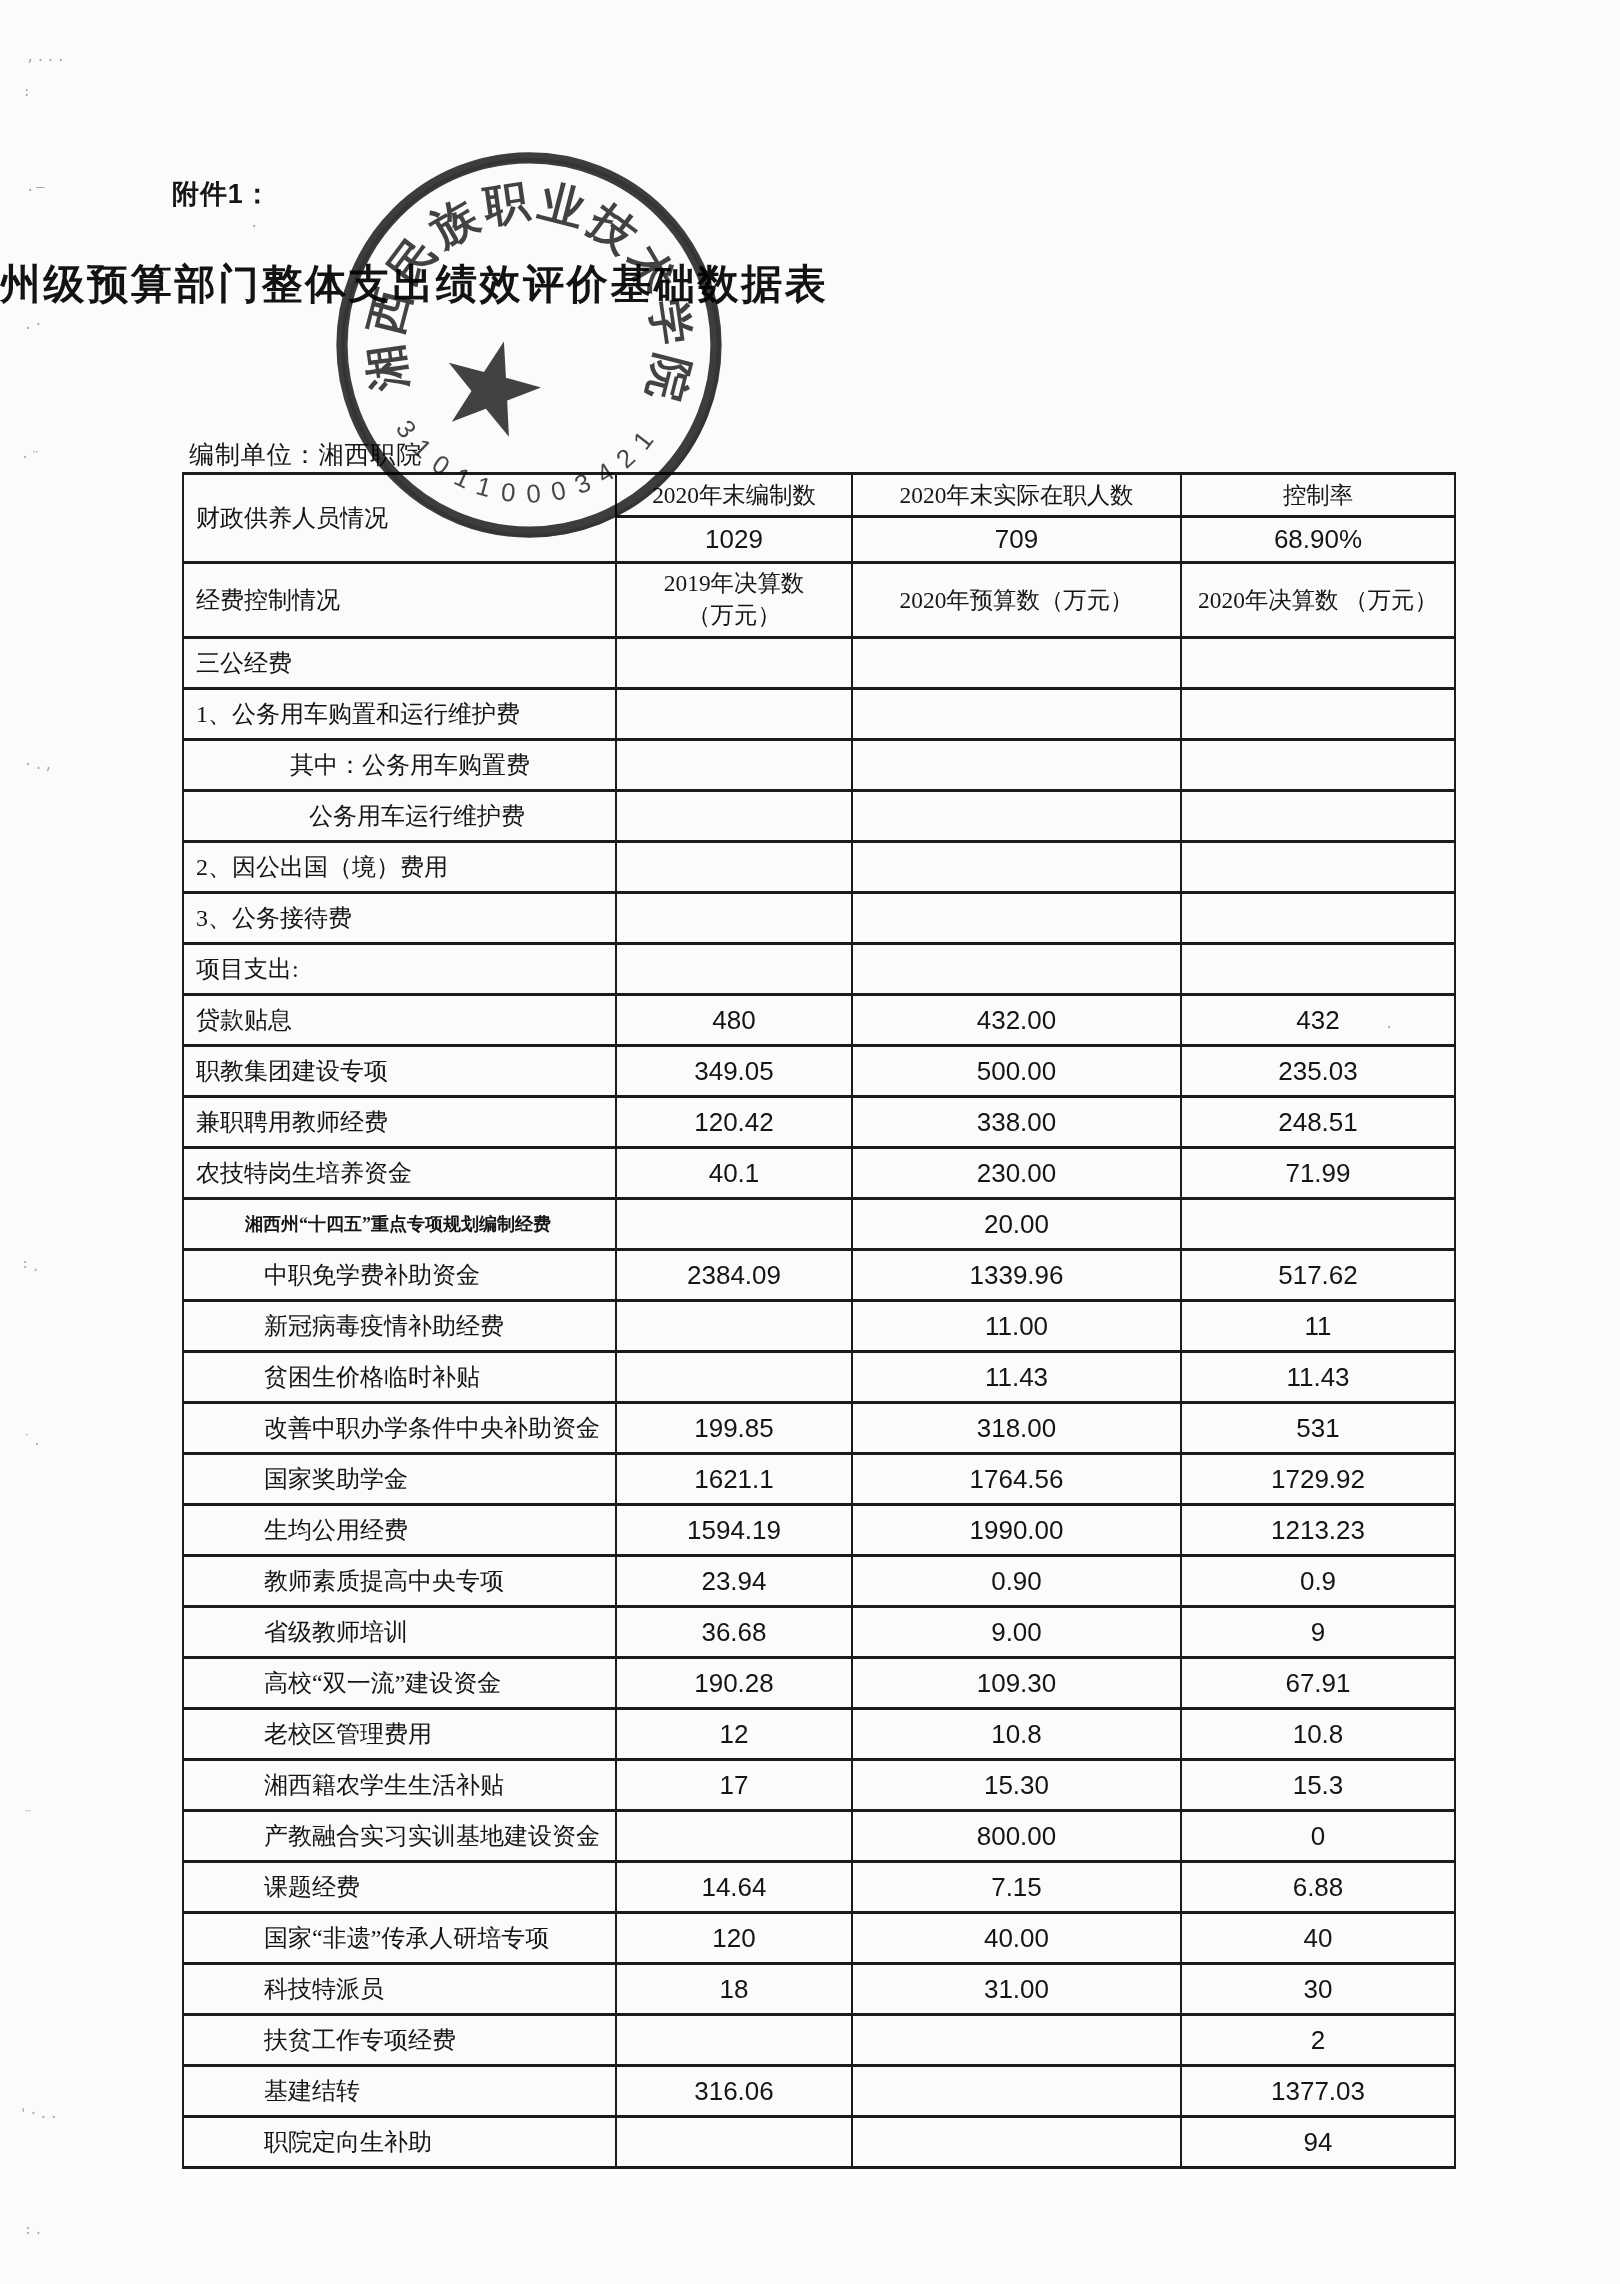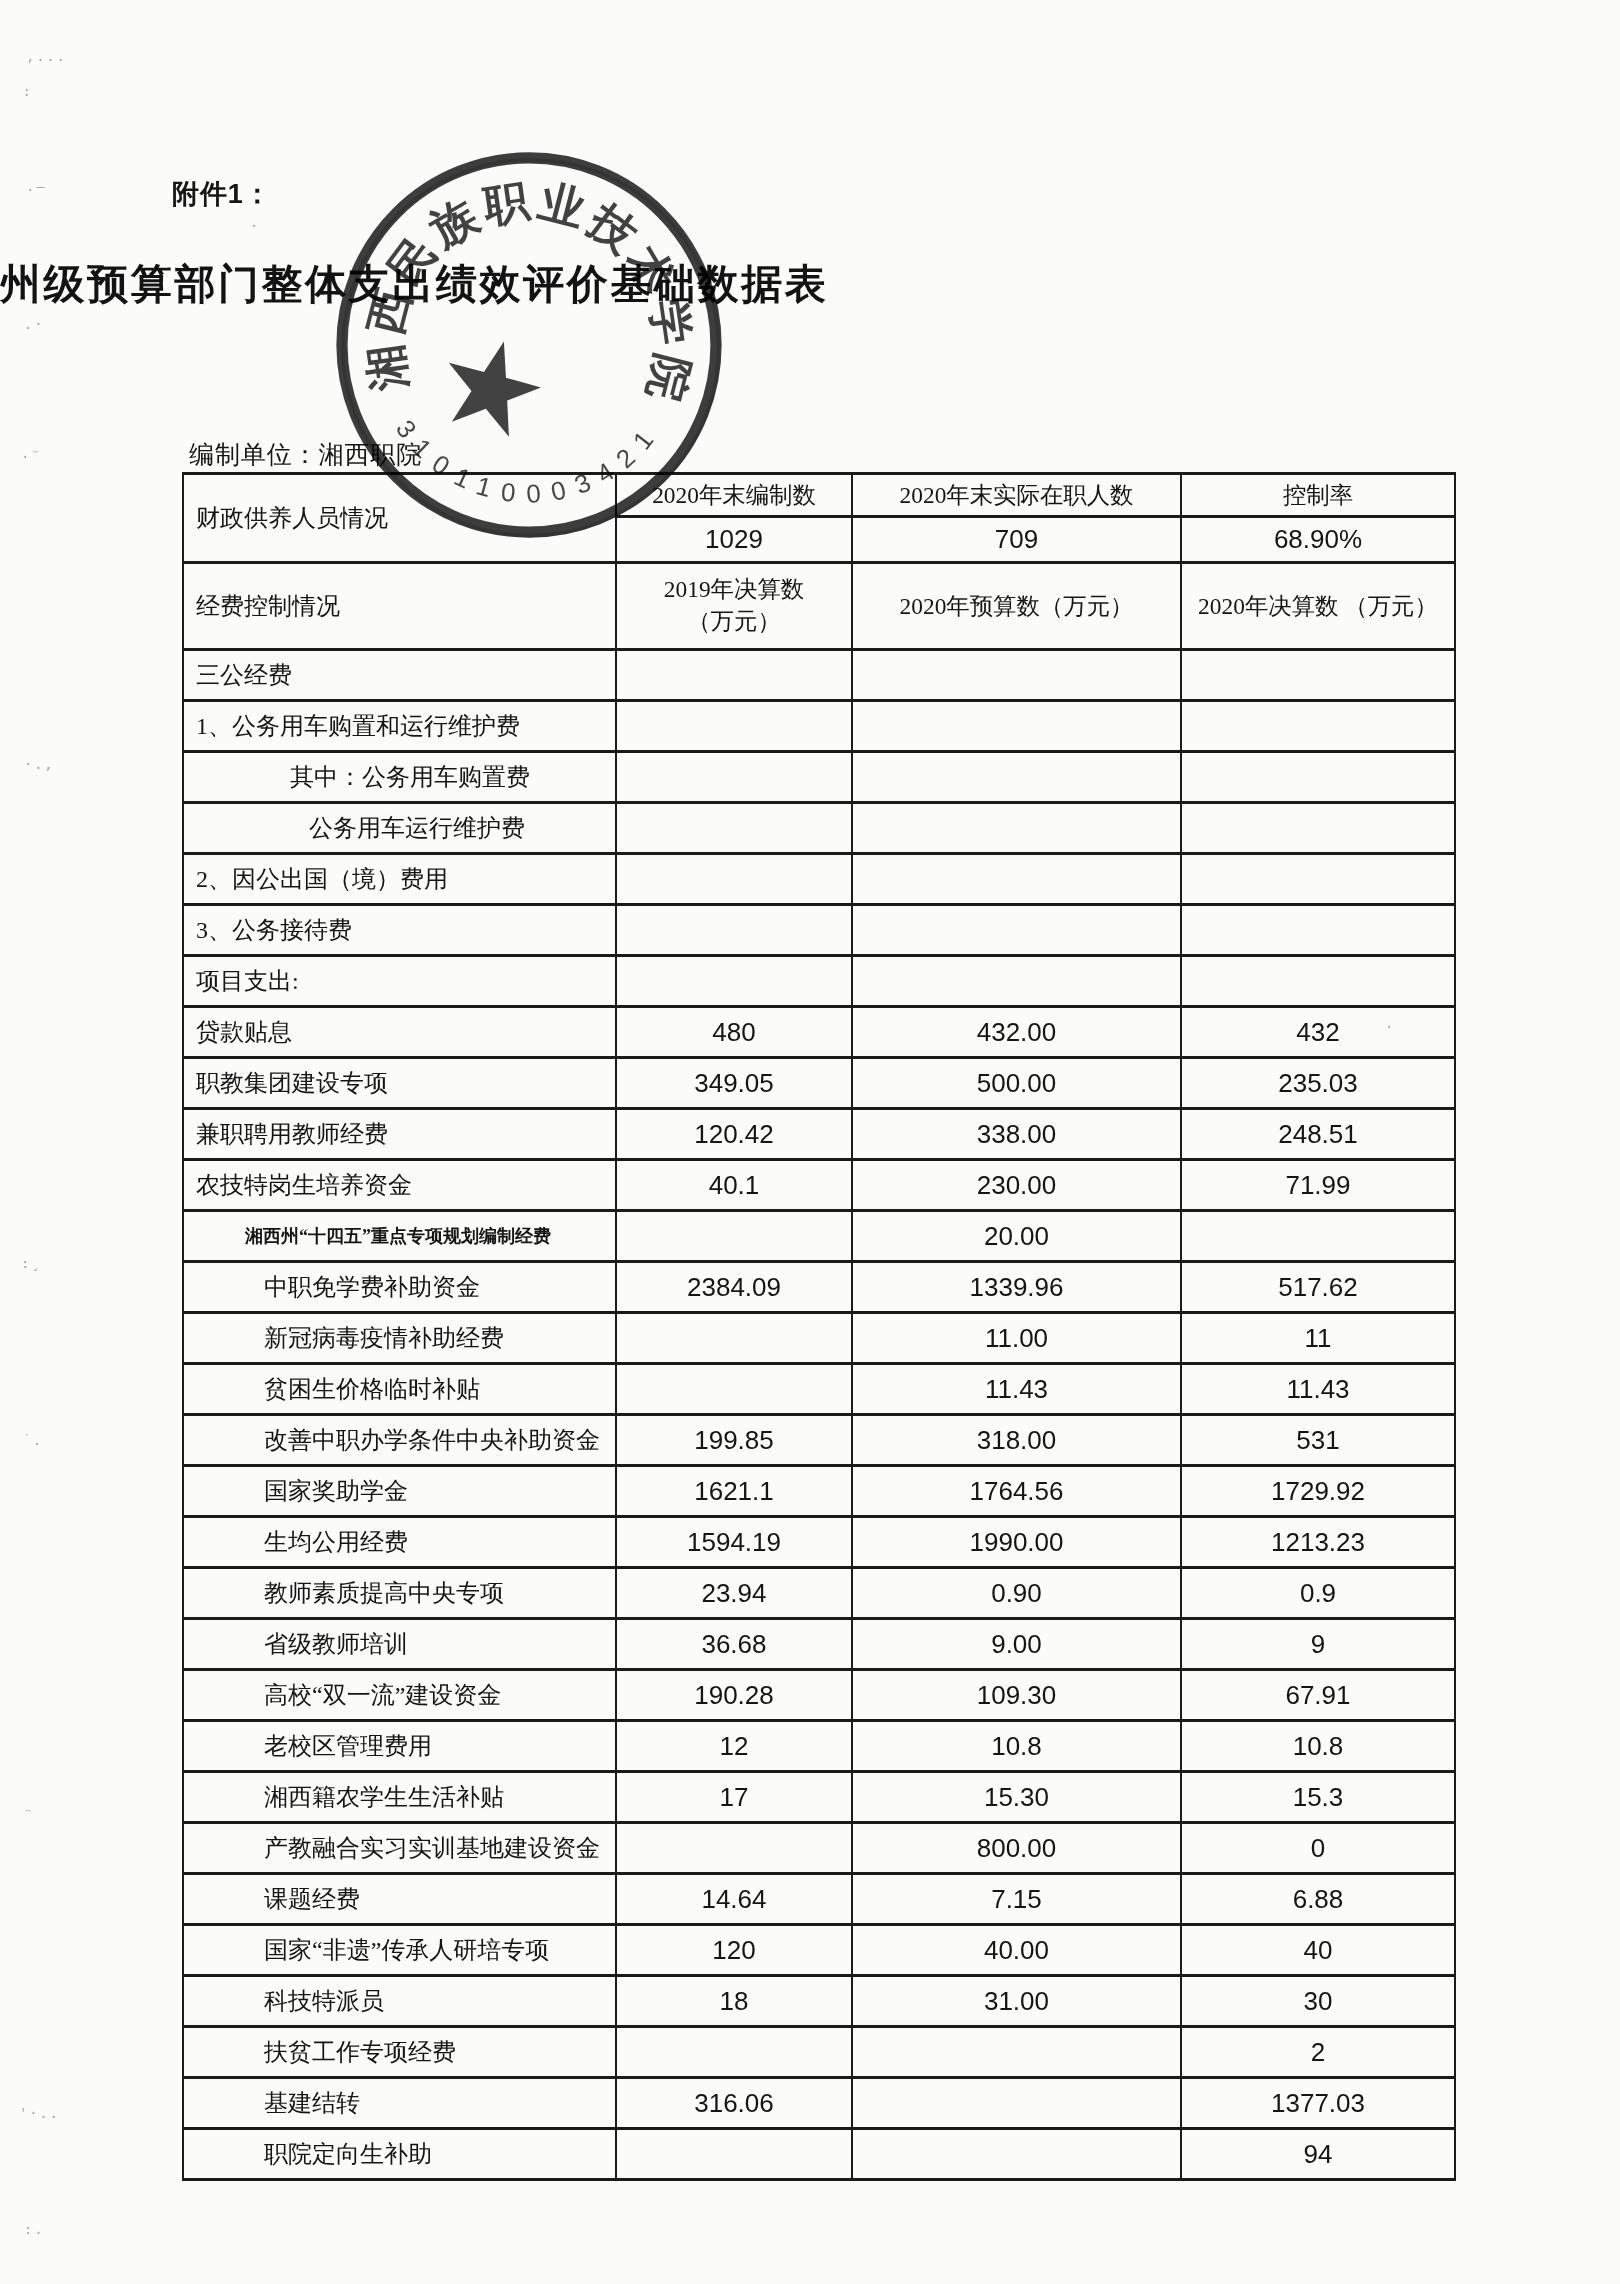--- a/index.html
+++ b/index.html
@@ -45,21 +45,21 @@
   td{
     border:2.6px solid #1b1b1b;
     border-top-width:3.5px;border-bottom-width:3.5px;
     padding:0 5.2px;
     font-size:24px;
     color:#151515;
     overflow:hidden;white-space:nowrap;
   }
   tr.hr1{height:43px;}
   tr.hr2{height:46px;}
-  tr.hr3{height:87px;margin-left:16px;}
+  tr.hr3{height:75px;margin-left:16px;}
   tr.body{height:51px;padding-left:32px;}
   td.head{text-align:center;font-size:23.4px;}
   td.label{text-align:left;}
   td.val{
     text-align:center;
     font-family:"Liberation Sans","DejaVu Sans",sans-serif;
     font-size:26px;
   }
   .ind0{padding-left:12px;}
   .ind1{padding-left:80px;}

